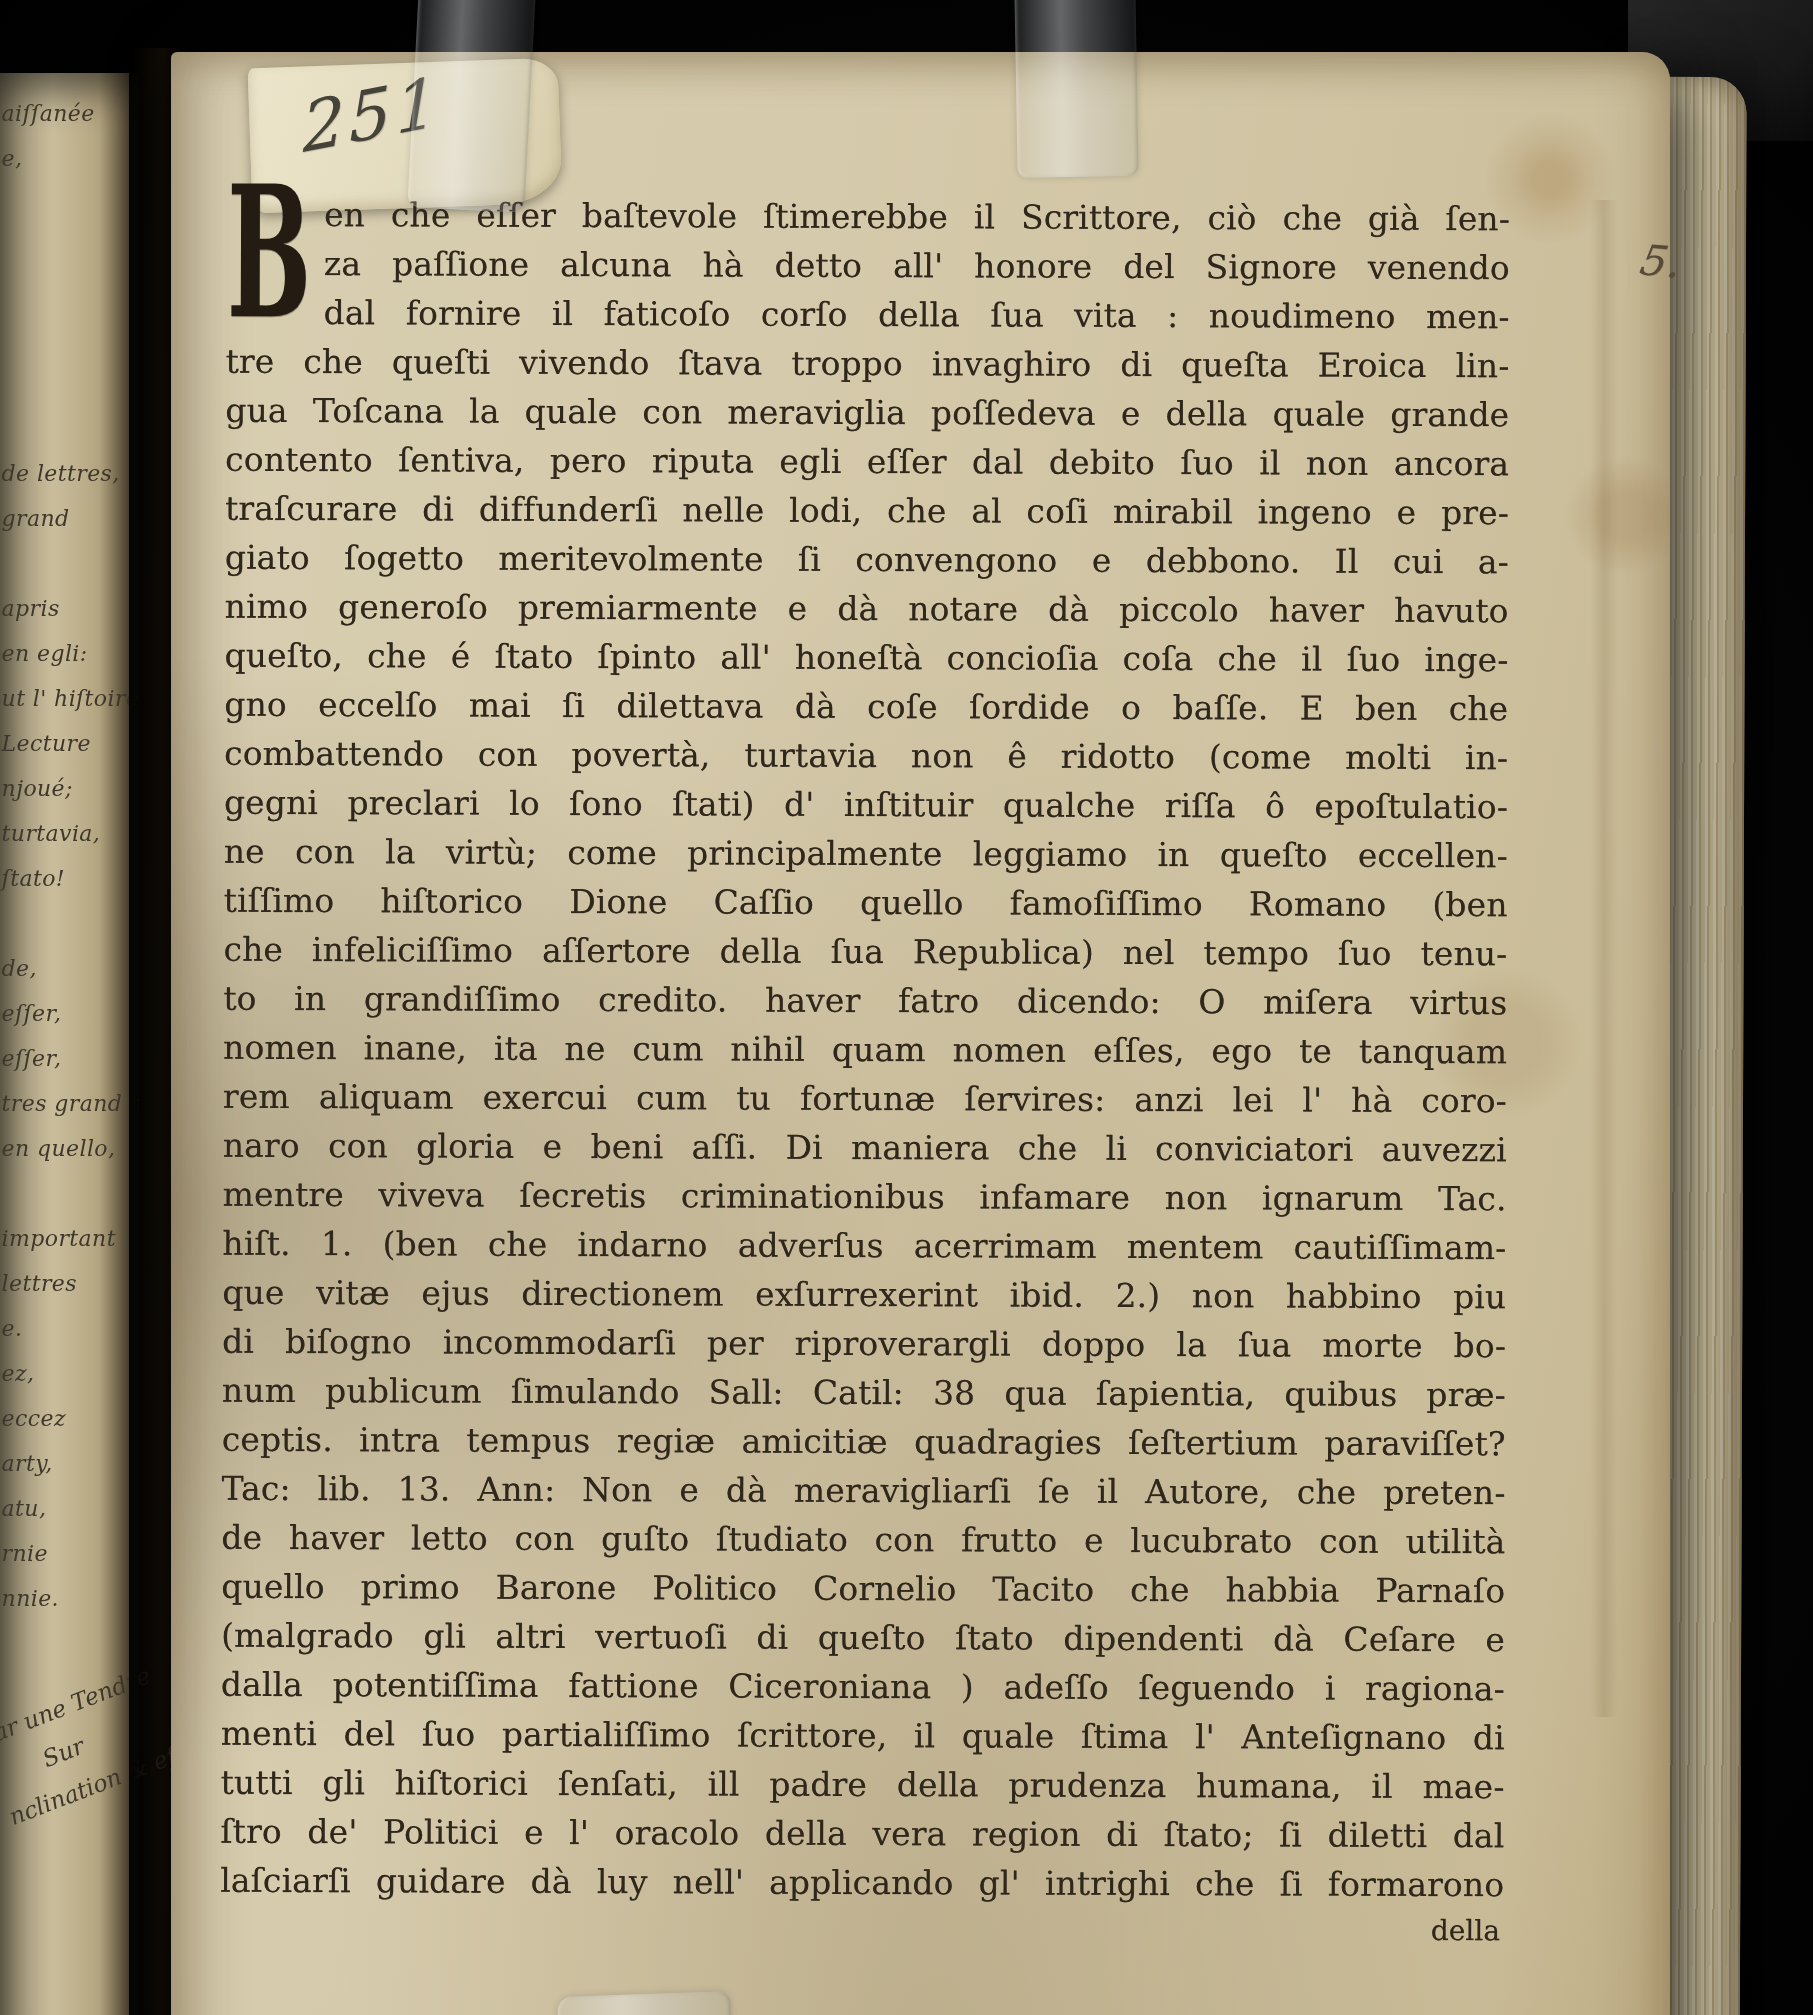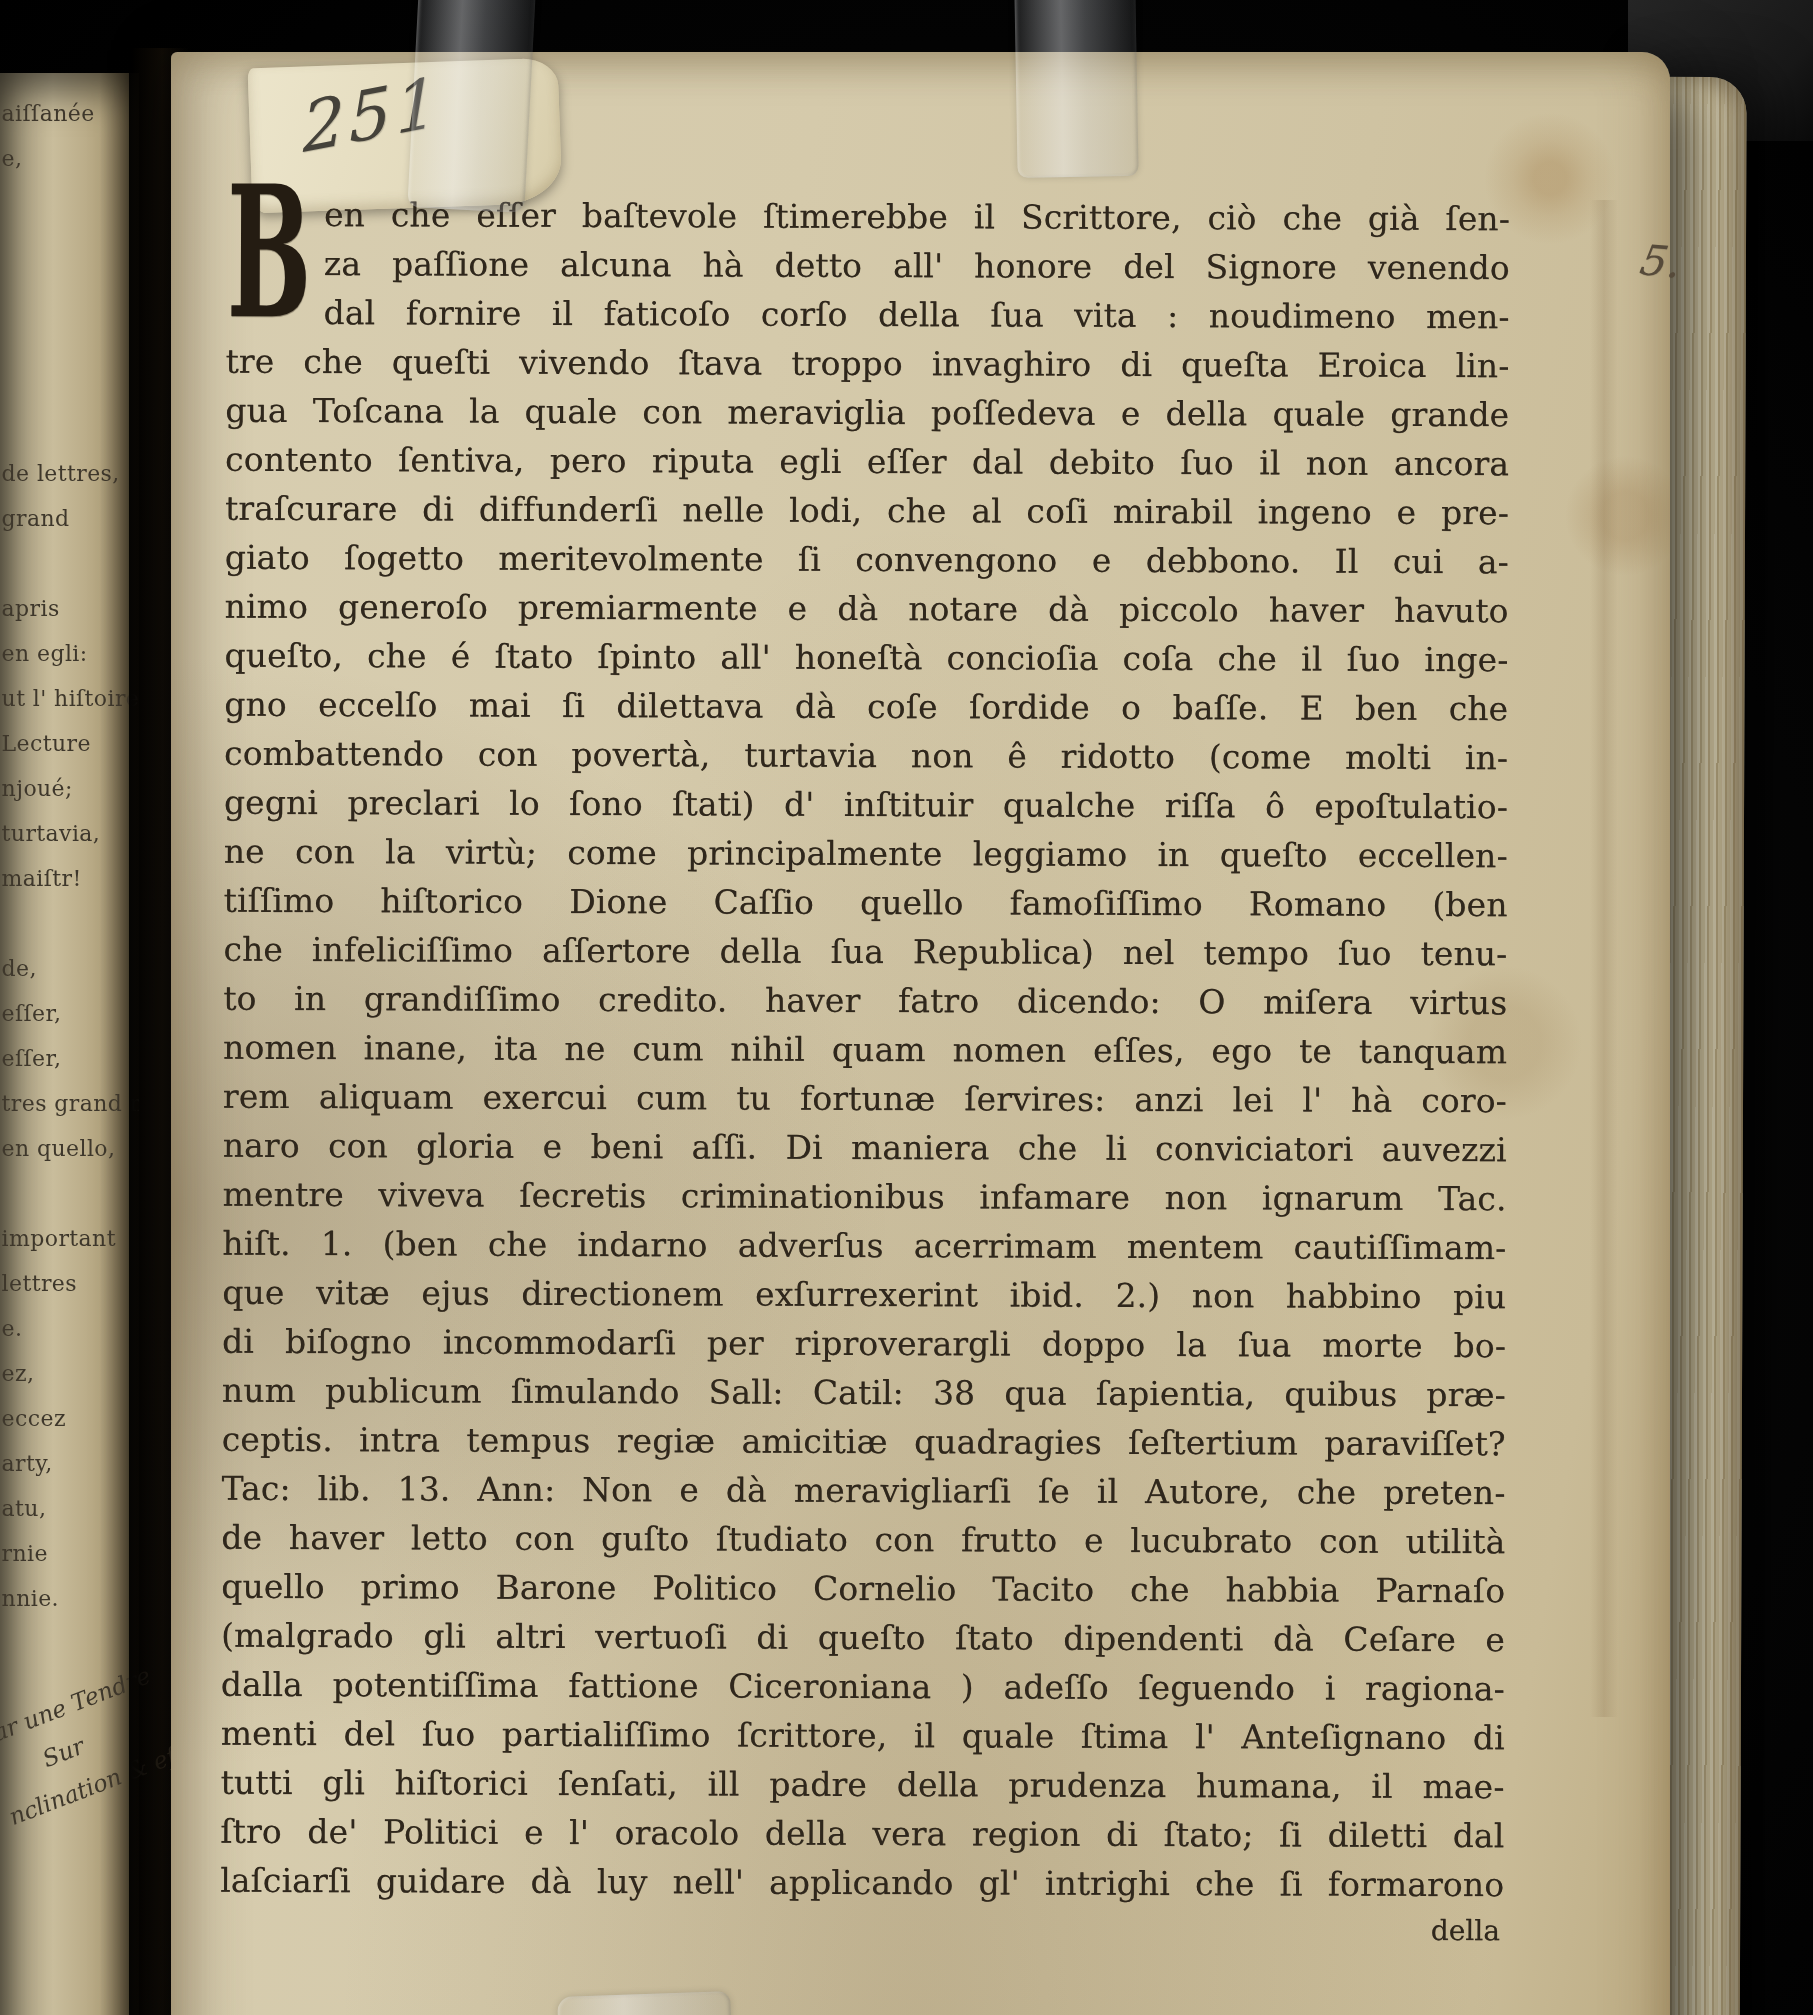--- a/index.html
+++ b/index.html
@@ -19,21 +19,21 @@
 
   
   .left-page{
     position:absolute;left:0;top:73px;width:139px;height:2100px;
     background:linear-gradient(to right,#a59a7c,#c9bd9c 38%,#b5a681 72%,#6d6045 92%,#2c2415);
     box-shadow:inset 0 20px 36px rgba(0,0,0,.5), inset 0 -28px 44px rgba(0,0,0,.55);
   }
   .left-frags{position:absolute;left:0;top:17.7px;width:100%;display:flex;flex-direction:column;}
   .left-frags .frag{
     min-height:45px;line-height:45px;font-size:22px;color:#3e372b;
-    white-space:nowrap;overflow:hidden;padding-left:1.6px;letter-spacing:0.4px;
+    white-space:nowrap;overflow:hidden;padding-left:1.6px;letter-spacing:0.4px;font-style:italic;
   }
   .left-bottom{
     position:absolute;left:-12px;top:1604px;transform:rotate(-21deg);
     font-style:italic;font-size:23.4px;color:#3e372b;
   }
   .left-bottom .frag-b{line-height:42px;white-space:nowrap;}
   .left-bottom .frag-b:nth-child(2){margin-left:52px;}
 
   .spine{
     position:absolute;left:129px;top:48px;width:60px;height:2136px;
@@ -149,21 +149,21 @@
         <div class="frag"></div>
         <div class="frag">de lettres,</div>
         <div class="frag">grand</div>
         <div class="frag"></div>
         <div class="frag">apris</div>
         <div class="frag">en egli:</div>
         <div class="frag">ut l' hiſtoire,</div>
         <div class="frag">Lecture</div>
         <div class="frag">njoué;</div>
         <div class="frag">turtavia,</div>
-        <div class="frag">maiſtr!</div>
+        <div class="frag">ſtato!</div>
         <div class="frag"></div>
         <div class="frag">de,</div>
         <div class="frag">eſſer,</div>
         <div class="frag">eſſer,</div>
         <div class="frag">tres grand maiſtr</div>
         <div class="frag">en quello,</div>
         <div class="frag"></div>
         <div class="frag">important</div>
         <div class="frag">lettres</div>
         <div class="frag">e.</div>

